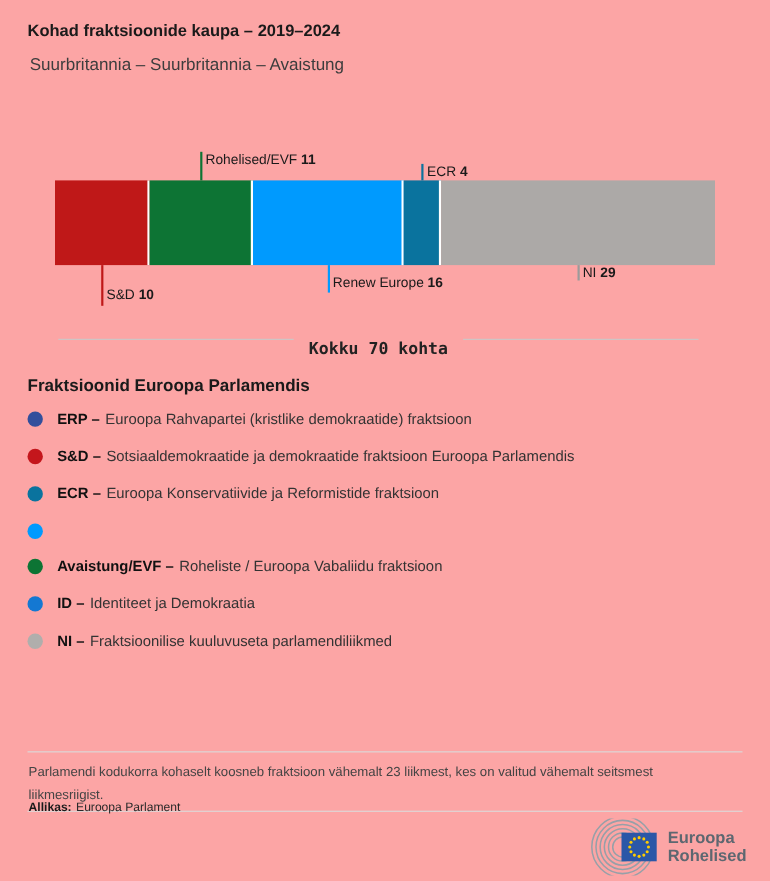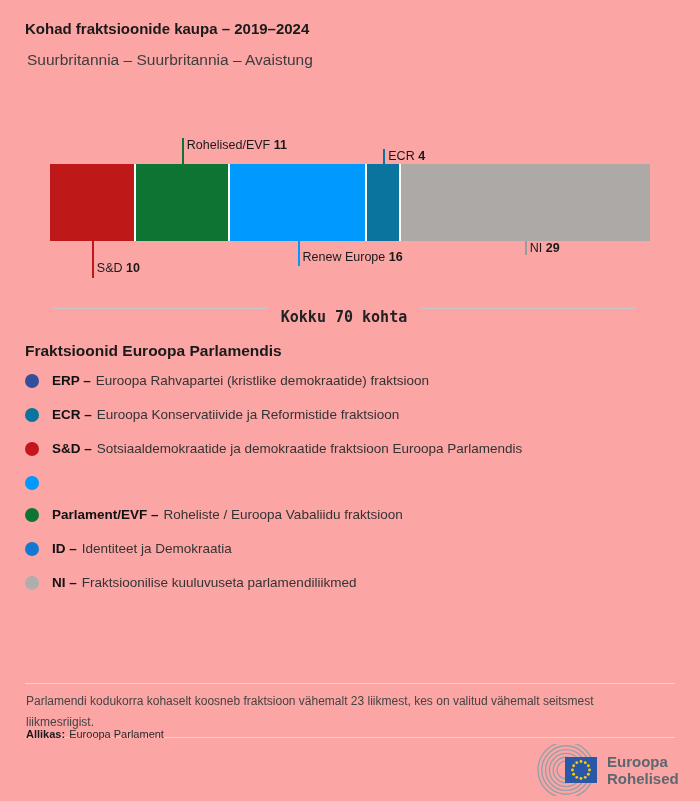--- a/index.html
+++ b/index.html
@@ -117,37 +117,37 @@
   </div>
 
   <div class="legend-heading">Fraktsioonid Euroopa Parlamendis</div>
   <div class="legend">
   <div class="legend-item">
     <span class="dot" style="background: rgb(50, 79, 156);"></span>
     <span class="legend-text"><strong>ERP –</strong><span>Euroopa Rahvapartei (kristlike demokraatide) fraktsioon</span></span>
   </div>
 
   <div class="legend-item">
-    <span class="dot" style="background: rgb(10, 115, 158);"></span>
-    <span class="legend-text"><strong>ECR –</strong><span>Euroopa Konservatiivide ja Reformistide fraktsioon</span></span>
+    <span class="dot" style="background: rgb(196, 22, 28);"></span>
+    <span class="legend-text"><strong>S&amp;D –</strong><span>Sotsiaaldemokraatide ja demokraatide fraktsioon Euroopa Parlamendis</span></span>
   </div>
 
   <div class="legend-item">
-    <span class="dot" style="background: rgb(196, 22, 28);"></span>
-    <span class="legend-text"><strong>S&amp;D –</strong><span>Sotsiaaldemokraatide ja demokraatide fraktsioon Euroopa Parlamendis</span></span>
+    <span class="dot" style="background: rgb(10, 115, 158);"></span>
+    <span class="legend-text"><strong>ECR –</strong><span>Euroopa Konservatiivide ja Reformistide fraktsioon</span></span>
   </div>
 
   <div class="legend-item">
     <span class="dot" style="background: rgb(0, 154, 254);"></span>
   </div>
 
 
   <div class="legend-item">
     <span class="dot" style="background: rgb(13, 116, 52);"></span>
-    <span class="legend-text"><strong>Parlament/EVF –</strong><span>Roheliste / Euroopa Vabaliidu fraktsioon</span></span>
+    <span class="legend-text"><strong>Avaistung/EVF –</strong><span>Roheliste / Euroopa Vabaliidu fraktsioon</span></span>
   </div>
 
   <div class="legend-item">
     <span class="dot" style="background: rgb(20, 120, 210);"></span>
     <span class="legend-text"><strong>ID –</strong><span>Identiteet ja Demokraatia</span></span>
   </div>
 
   <div class="legend-item">
     <span class="dot" style="background: rgb(176, 174, 172);"></span>
     <span class="legend-text"><strong>NI –</strong><span>Fraktsioonilise kuuluvuseta parlamendiliikmed</span></span>

